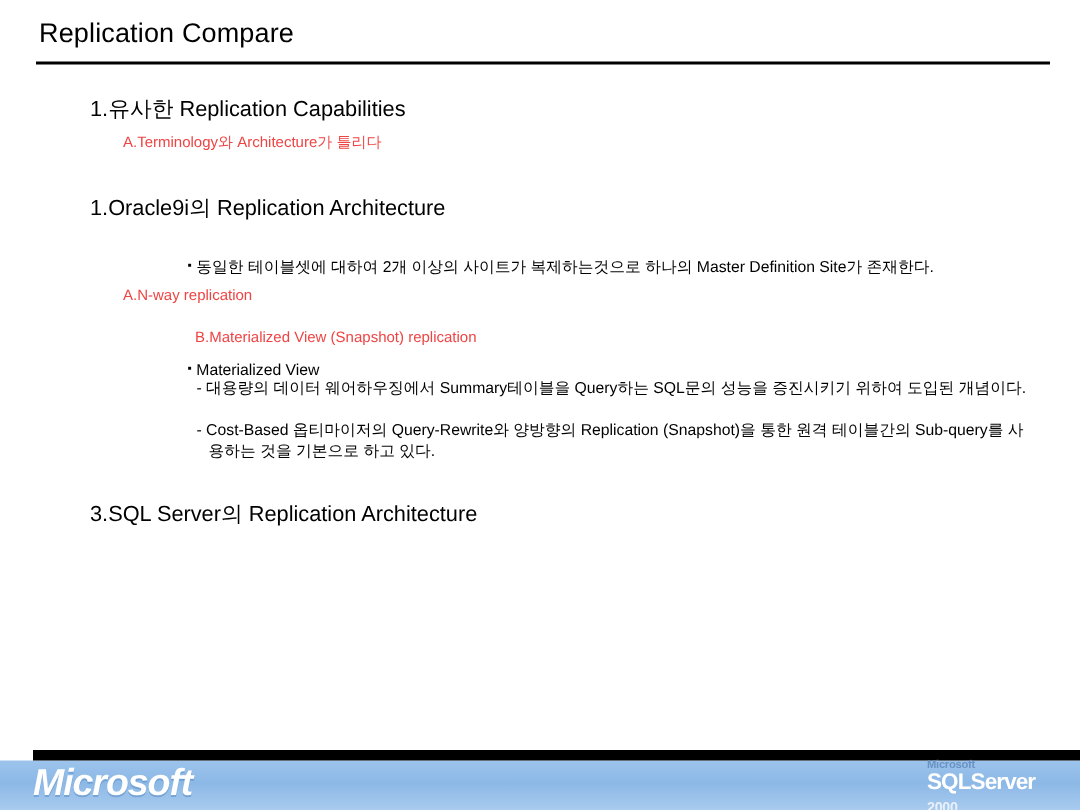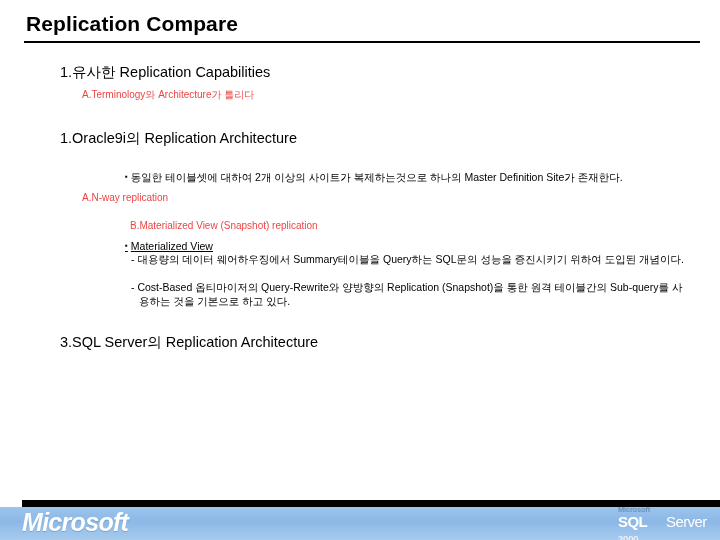--- a/index.html
+++ b/index.html
@@ -14,22 +14,22 @@
     color: #000000;
     overflow: hidden;
     position: relative;
   }
 
   
   .slide-title {
     position: absolute;
     left: 26px;
     top: 12px;
-    font-size: 21px;
-    font-weight: bold;
+    font-size: 18px;
+    font-weight: normal;
     letter-spacing: 0.1px;
     color: #000000;
     white-space: nowrap;
     text-align: center;
   }
   .title-rule {
     position: absolute;
     left: 24px;
     top: 41px;
     width: 676px;
@@ -133,22 +133,21 @@
     margin-top: 0px;
   }
   .sql-brand .sql-main .yr {
     font-size: 9.5px;
     font-weight: bold;
     letter-spacing: -0.2px;
     color: #e8f0fa;
     text-align: center;
   }
   .sql-brand .sql-main .srv {
-    font-weight: normal;
-    margin-left: 19px;
+    font-weight: bold;
   }
   .sql-brand .ed-small {
     display: block;
     font-size: 7.5px;
     font-weight: bold;
     letter-spacing: -0.2px;
     color: #6a93c3;
     margin-top: 1px;
   }
 </style>
@@ -167,21 +166,21 @@
   <div class="lvl1" style="left:60px; top:129px;">1.Oracle9i의 Replication Architecture</div>
 
   <div class="lvl2" style="left:82px; top:152px;margin-top:40px;">A.N-way replication</div>
 
   <div class="lvl3 lvl3-wrap lvl3-hang" style="left:98px; top:170px; width:556px;">
     <span class="bullet-sq">▪</span><span>동일한 테이블셋에 대하여 2개 이상의 사이트가 복제하는것으로 하나의 Master Definition Site가 존재한다.</span>
   </div>
 
   <div class="lvl2" style="left:82px; top:220px;margin-left:48px;">B.Materialized View (Snapshot) replication</div>
 
-  <div class="lvl3" style="left:98px; top:239px;text-decoration:underline;">
+  <div class="lvl3" style="left:98px; top:239px;">
     <span class="bullet-sq">▪</span><span>Materialized View</span>
   </div>
 
   <div class="lvl3 lvl3-wrap lvl3-hang" style="left:104px; top:253px; width:552px;">- 대용량의 데이터 웨어하우징에서 Summary테이블을 Query하는 SQL문의 성능을 증진시키기 위하여 도입된 개념이다.</div>
 
   <div class="lvl3 lvl3-wrap lvl3-hang" style="left:104px; top:281px; width:552px;">- Cost-Based 옵티마이저의 Query-Rewrite와 양방향의 Replication (Snapshot)을 통한 원격 테이블간의 Sub-query를 사용하는 것을 기본으로 하고 있다.</div>
 
   <div class="lvl1" style="left:60px; top:333px;">3.SQL Server의 Replication Architecture</div>
 
 </div>

